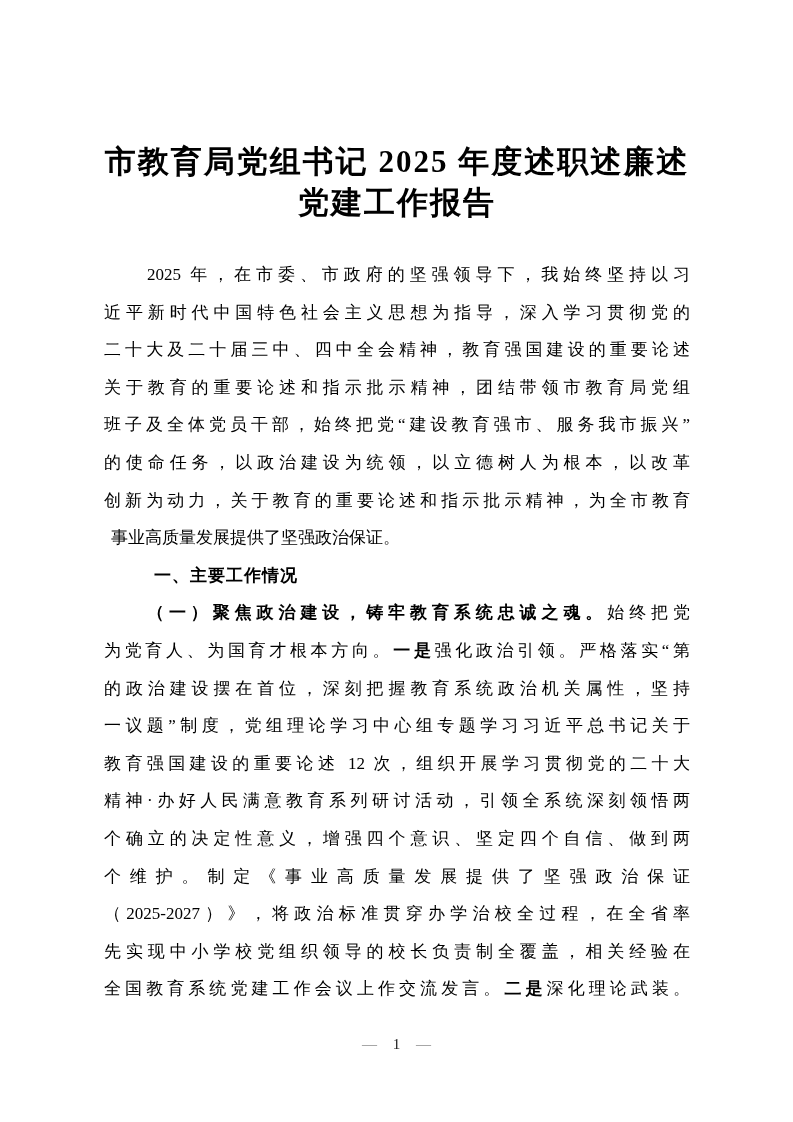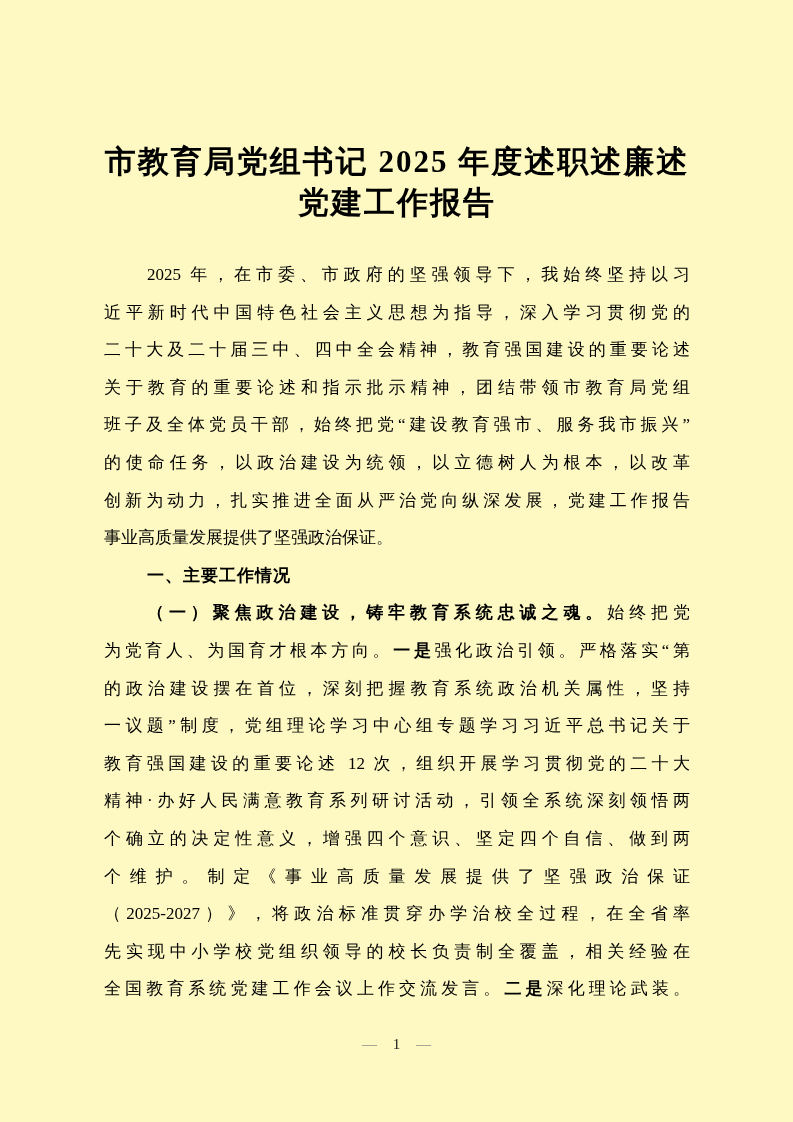--- a/index.html
+++ b/index.html
@@ -1,20 +1,20 @@
 <!DOCTYPE html>
 <html><head>
 <meta charset="utf-8">
 <style>
   html,body{margin:0;padding:0;background:#e8e8e8;}
   .page{
     position:relative;
     width:793px;height:1122px;
     margin:0 auto;
-    background:#fef9c3;
+    background:#ffffff;
     color:#000000;
     font-family:"Liberation Serif","DejaVu Serif",serif;
     overflow:hidden;
   }
   .doc-title{
     position:absolute;
     left:104px;top:141px;width:586px;
     text-align:center;
     font-weight:700;
     font-size:31px;
@@ -26,21 +26,21 @@
     left:104px;top:256px;width:586px;
     font-size:17px;
   }
   .line{
     height:37.6px;
     line-height:37.6px;
     text-align:justify;
     text-align-last:justify;
     white-space:normal;
   }
-  .line.last-left{text-align-last:left;}
+  .line.last-left{text-align-last:left;margin-left:7px;}
   .line.indent{text-indent:43px;}
   .line .b{font-weight:700;}
   .line.heading{
     font-weight:700;
     text-align-last:left;
     font-family:"Liberation Sans","DejaVu Sans",sans-serif;
     letter-spacing:1px;
   }
   .footer{
     position:absolute;
@@ -62,21 +62,21 @@
     <div>党建工作报告</div>
   </div>
 
   <div class="doc-body">
       <div class="line indent"><span>2025 年，在市委、市政府的坚强领导下，我始终坚持以习</span></div>
       <div class="line"><span>近平新时代中国特色社会主义思想为指导，深入学习贯彻党的</span></div>
       <div class="line"><span>二十大及二十届三中、四中全会精神，教育强国建设的重要论述</span></div>
       <div class="line"><span>关于教育的重要论述和指示批示精神，团结带领市教育局党组</span></div>
       <div class="line"><span>班子及全体党员干部，始终把党“建设教育强市、服务我市振兴”</span></div>
       <div class="line"><span>的使命任务，以政治建设为统领，以立德树人为根本，以改革</span></div>
-      <div class="line"><span>创新为动力，扎实推进全面从严治党向纵深发展，党建工作报告</span></div>
+      <div class="line"><span>创新为动力，关于教育的重要论述和指示批示精神，为全市教育</span></div>
       <div class="line last-left"><span>事业高质量发展提供了坚强政治保证。</span></div>
       <div class="line indent last-left heading"><span class="b">一、主要工作情况</span></div>
       <div class="line indent"><span class="b">（一）聚焦政治建设，铸牢教育系统忠诚之魂。</span><span>始终把党</span></div>
       <div class="line"><span>为党育人、为国育才根本方向。</span><span class="b">一是</span><span>强化政治引领。严格落实“第</span></div>
       <div class="line"><span>的政治建设摆在首位，深刻把握教育系统政治机关属性，坚持</span></div>
       <div class="line"><span>一议题”制度，党组理论学习中心组专题学习习近平总书记关于</span></div>
       <div class="line"><span>教育强国建设的重要论述 12 次，组织开展学习贯彻党的二十大</span></div>
       <div class="line"><span>精神·办好人民满意教育系列研讨活动，引领全系统深刻领悟两</span></div>
       <div class="line"><span>个确立的决定性意义，增强四个意识、坚定四个自信、做到两</span></div>
       <div class="line"><span>个维护。制定《事业高质量发展提供了坚强政治保证</span></div>

